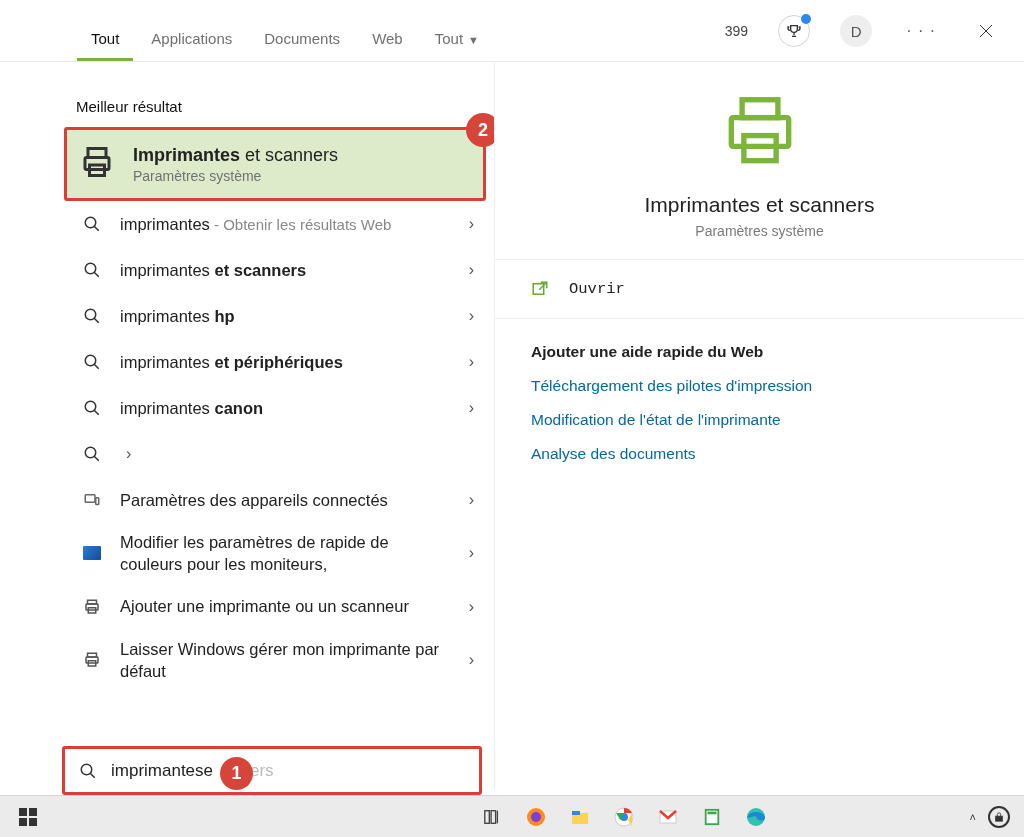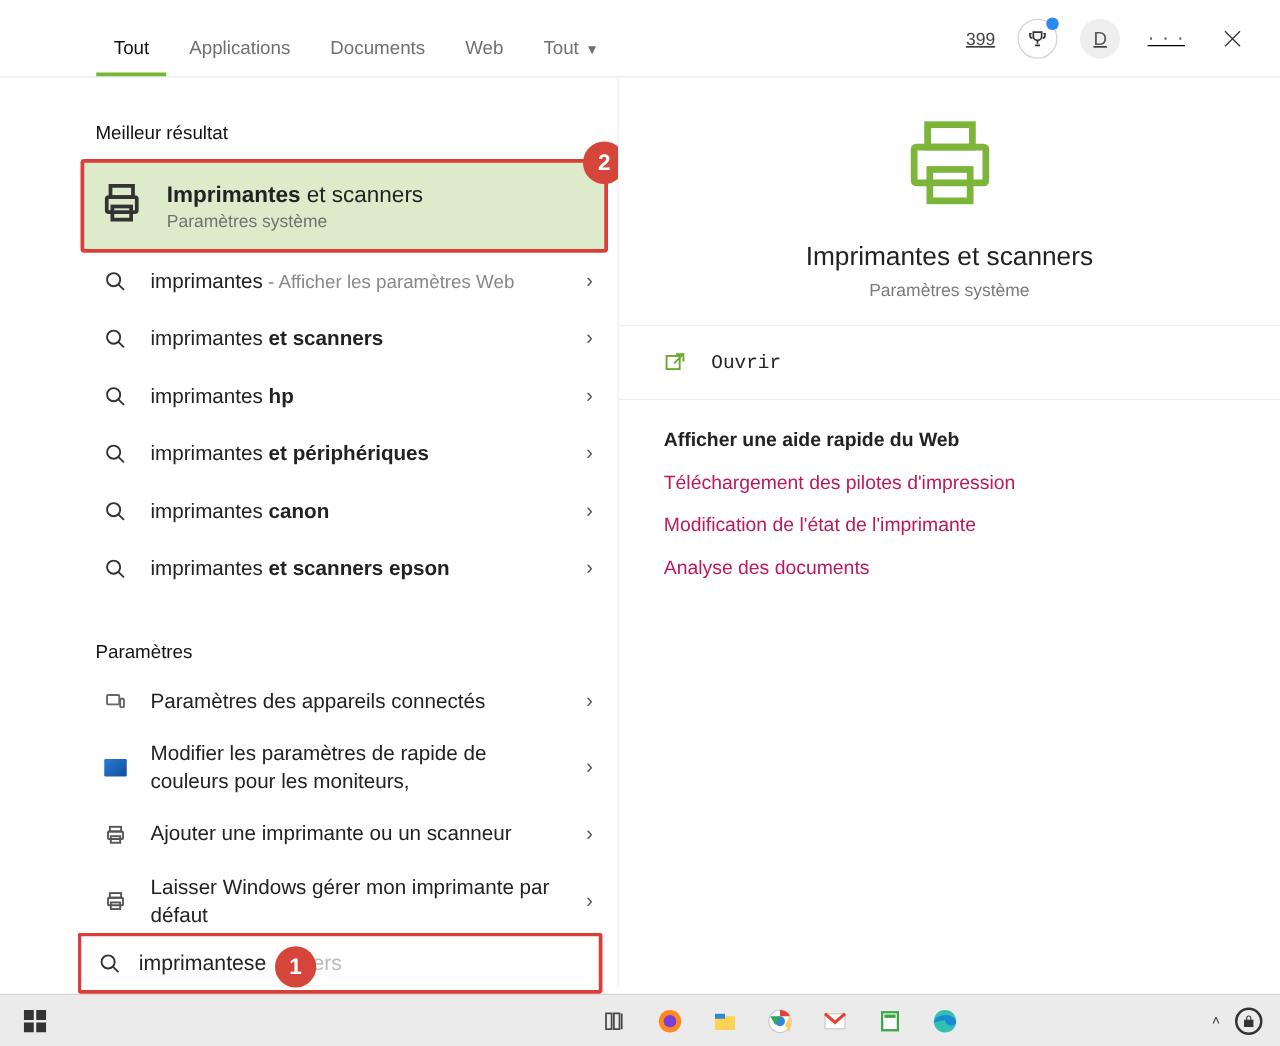--- a/index.html
+++ b/index.html
@@ -5,21 +5,21 @@
   * { box-sizing: border-box; margin: 0; padding: 0; font-family: "Segoe UI", sans-serif; }
   body { width: 1024px; height: 837px; overflow: hidden; background: #fff; position: relative; }
 
   
   .topbar { height: 62px; display: flex; align-items: flex-end; padding: 4px 12px 0 75px; border-bottom: 1px solid #e8e8e8; }
   .tabs { display: flex; gap: 0; flex: 1; }
   .tab { padding: 12px 16px 14px; font-size: 15px; color: #707070; cursor: pointer; position: relative; }
   .tab.active { color: #111; }
   .tab.active::after { content: ""; position: absolute; left: 2px; right: 2px; bottom: 0; height: 3px; background: #78b534; }
   .tab .chev { margin-left: 2px; font-size: 11px; }
-  .top-right { display: flex; align-items: center; gap: 18px; padding-bottom: 14px; padding-right: 10px; text-decoration: underline; }
+  .top-right { display: flex; align-items: center; gap: 30px; padding-bottom: 14px; padding-right: 10px; }
   .points { font-size: 14px; color: #444; }
   .trophy-wrap { position: relative; width: 32px; height: 32px; border-radius: 50%; border: 1px solid #d5d5d5; display: flex; align-items: center; justify-content: center; }
   .trophy-wrap svg { width: 16px; height: 16px; stroke: #333; fill: none; stroke-width: 2; }
   .trophy-dot { position: absolute; top: -2px; right: -2px; width: 10px; height: 10px; border-radius: 50%; background: #2b88f0; }
   .avatar { width: 32px; height: 32px; border-radius: 50%; background: #eeeeee; display: flex; align-items: center; justify-content: center; font-size: 15px; color: #555; }
   .ellipsis { color: #555; font-size: 16px; letter-spacing: 1px; padding: 4px; cursor: pointer; }
   .close { width: 32px; height: 32px; display: flex; align-items: center; justify-content: center; cursor: pointer; }
   .close svg { width: 14px; height: 14px; stroke: #333; stroke-width: 1; }
 
   
@@ -54,21 +54,21 @@
   .hero .big-icon svg { width: 86px; height: 86px; stroke: #7db53b; fill: none; stroke-width: 3; }
   .hero-title { font-size: 21px; color: #222; margin-top: 14px; }
   .hero-sub { font-size: 14px; color: #7a7a7a; margin-top: 6px; }
 
   .action-row { display: flex; align-items: center; gap: 20px; padding: 20px 36px; border-bottom: 1px solid #eee; cursor: pointer; }
   .action-row svg { width: 18px; height: 18px; stroke: #6aa72f; fill: none; stroke-width: 2; }
   .action-row span { font-size: 15.5px; color: #222; font-family: Liberation Mono, monospace; }
 
   .help-block { padding: 24px 36px; }
   .help-title { font-size: 15.5px; font-weight: 600; color: #222; margin-bottom: 16px; }
-  .help-link { display: block; font-size: 15.5px; color: #be185d; margin-bottom: 16px; cursor: pointer; }
+  .help-link { display: block; font-size: 15.5px; color: #0369a1; margin-bottom: 16px; cursor: pointer; }
 
   
   .search-box { position: absolute; bottom: 42px; left: 62px; width: 420px; height: 49px; border: 3px solid #da3e36; border-radius: 3px; background: #fff; display: flex; align-items: center; padding: 0 14px; z-index: 3; }
   .search-box svg { width: 18px; height: 18px; stroke: #333; fill: none; stroke-width: 2; margin-right: 14px; }
   .search-box span { font-size: 17px; color: #222; }
   .search-box .faded { color: #bbb; }
   .search-box .badge1 { position: absolute; left: 155px; top: 8px; width: 33px; height: 33px; border-radius: 50%; background: #d64539; color: #fff; display: flex; align-items: center; justify-content: center; font-size: 18px; font-weight: 600; }
 
   
   .taskbar { position: absolute; bottom: 0; left: 0; right: 0; height: 42px; background: #ebebeb; border-top: 1px solid #d5d5d5; display: flex; align-items: center; padding: 0 8px; z-index: 2; }
@@ -136,21 +136,21 @@
     </div>
 
 
     <div class="row">
       <div class="ricon">
           <svg viewBox="0 0 24 24">
             <circle cx="10" cy="10" r="7"></circle>
             <path d="M21 21l-6-6"></path>
           </svg>
         </div>
-      <div class="rtext"><span>imprimantes</span><b></b><span class="hint"> - Afficher les paramètres Web</span></div>
+      <div class="rtext"><span>imprimantes</span><b></b><span class="hint"> - Obtenir les résultats Web</span></div>
       <div class="chev">›</div>
     </div>
     <div class="row">
       <div class="ricon">
           <svg viewBox="0 0 24 24">
             <circle cx="10" cy="10" r="7"></circle>
             <path d="M21 21l-6-6"></path>
           </svg>
         </div>
       <div class="rtext"><span>imprimantes </span><b>et scanners</b></div>
@@ -186,25 +186,23 @@
       <div class="rtext"><span>imprimantes </span><b>canon</b></div>
       <div class="chev">›</div>
     </div>
     <div class="row">
       <div class="ricon">
           <svg viewBox="0 0 24 24">
             <circle cx="10" cy="10" r="7"></circle>
             <path d="M21 21l-6-6"></path>
           </svg>
         </div>
-      <div class="rtext"><span>imprimantes </span><b>et scanners epson</b></div>
-      <div class="chev">›</div>
-    </div>
-
-    <div class="section-header">Paramètres</div>
+      <div class="chev">›</div>
+    </div>
+
 
     <div class="row">
       <div class="ricon devices">
           <svg viewBox="0 0 24 24">
             <rect x="3" y="5" width="13" height="10" rx="1"></rect>
             <rect x="17" y="9" width="4" height="9" rx="1"></rect>
           </svg>
         </div>
       <div class="rtext">Paramètres des appareils connectés</div>
       <div class="chev">›</div>
@@ -254,21 +252,21 @@
     </div>
     <div class="action-row">
       <svg viewBox="0 0 24 24">
           <rect x="3" y="5" width="14" height="14"></rect>
           <path d="M13 3h8v8"></path>
           <path d="M21 3L11 13"></path>
         </svg>
       <span>Ouvrir</span>
     </div>
     <div class="help-block">
-      <div class="help-title">Afficher une aide rapide du Web</div>
+      <div class="help-title">Ajouter une aide rapide du Web</div>
       <a class="help-link">Téléchargement des pilotes d'impression</a>
       <a class="help-link">Modification de l'état de l'imprimante</a>
       <a class="help-link">Analyse des documents</a>
     </div>
   </div>
 </div>
 
 <div class="search-box">
   <svg viewBox="0 0 24 24">
       <circle cx="10" cy="10" r="7"></circle>

